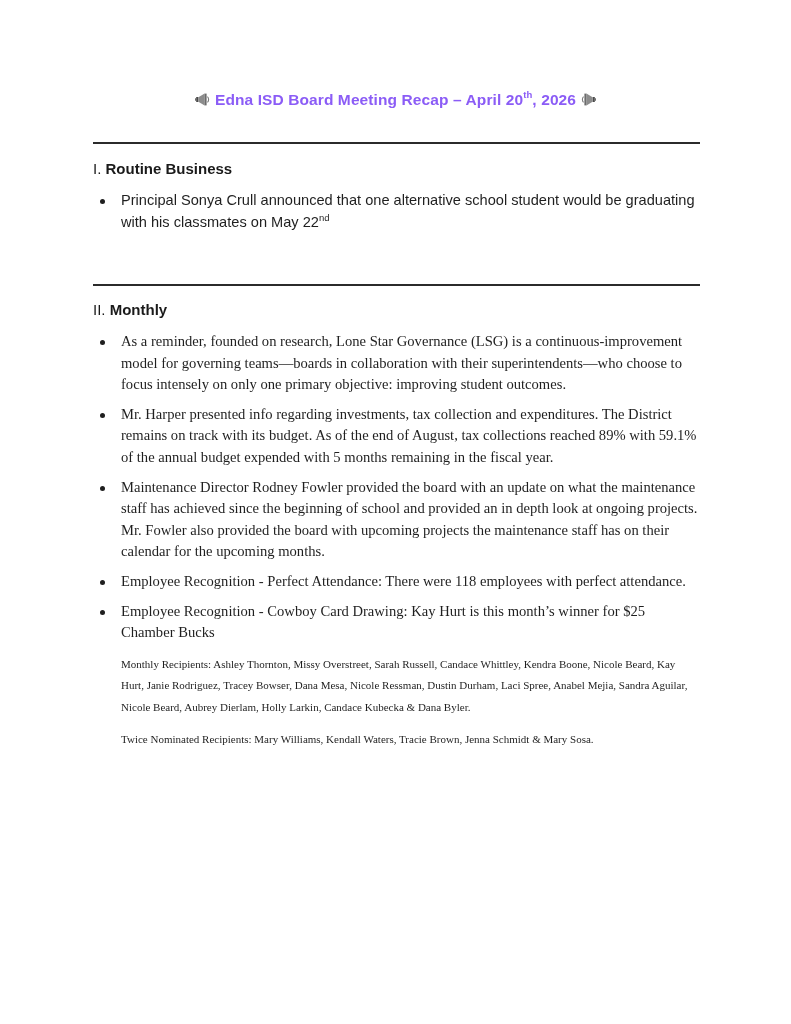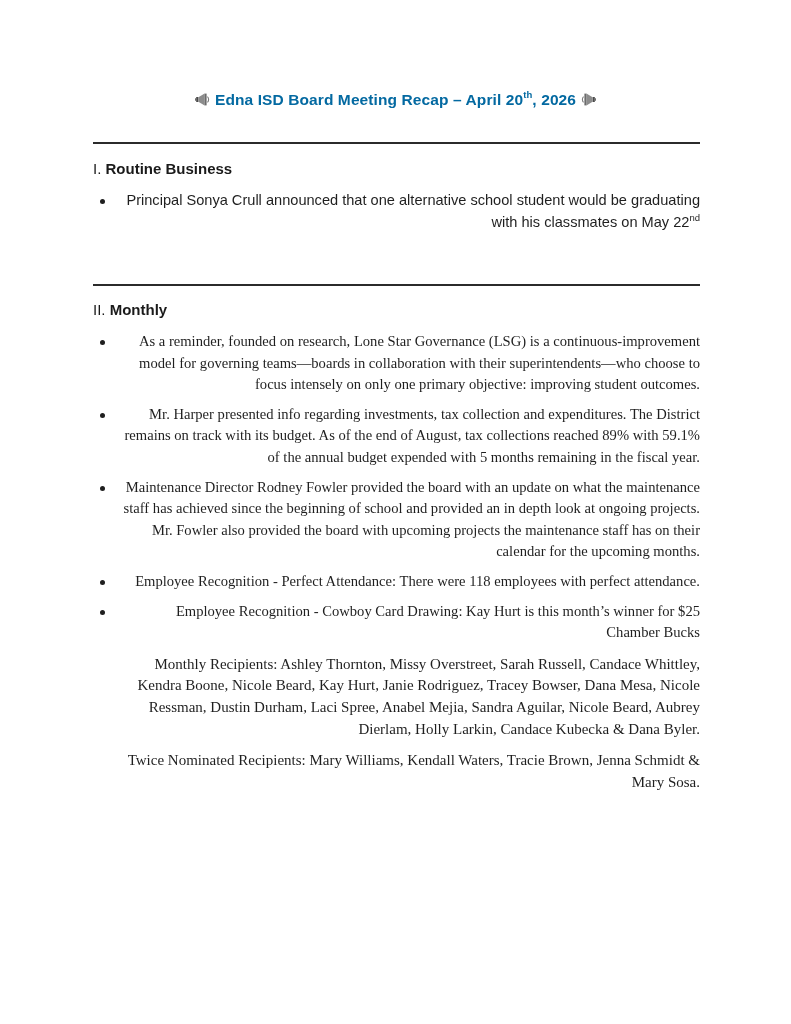--- a/index.html
+++ b/index.html
@@ -23,21 +23,21 @@
     box-sizing: border-box;
     padding: 0;
   }
 
   
   .doc-title {
     text-align: center;
     font-size: 15.5px;
     font-weight: bold;
     letter-spacing: 0.1px;
-    color: #0369a1;
+    color: #8b5cf6;
     margin: 0;
     padding-top: 88px;
     line-height: 22px;
     white-space: nowrap;
   }
   .doc-title .title-text { vertical-align: middle; }
   .doc-title sup {
     font-size: 9.5px;
     vertical-align: super;
     line-height: 0;
@@ -79,21 +79,20 @@
   .heading-2 { top: 300px; }
 
   
   .bullets {
     position: absolute;
     left: 93px;
     width: 607px;
     margin: 0;
     padding: 0;
     list-style: none;
-    text-align: right;
   }
   .bullets-1 { top: 190px; }
   .bullets-2 { top: 331px; }
 
   .bullet-item {
     position: relative;
     padding-left: 28px;
     font-size: 14.6px;
     line-height: 21.6px;
     color: #1f1f1f;
@@ -106,21 +105,21 @@
     top: 9px;
     width: 5px;
     height: 5px;
     border-radius: 50%;
     background: #1f1f1f;
   }
   .bullets-2 .bullet-item { margin-bottom: 8px; font-family: Liberation Serif, serif; }
 
   .sub-paragraph {
     padding-left: 28px;
-    font-size: 15px;
+    font-size: 11px;
     line-height: 21.6px;
     color: #1f1f1f;
     margin-top: 10px;
   }
 
   .bullet-item sup {
     font-size: 9.5px;
     vertical-align: super;
     line-height: 0;
   }

